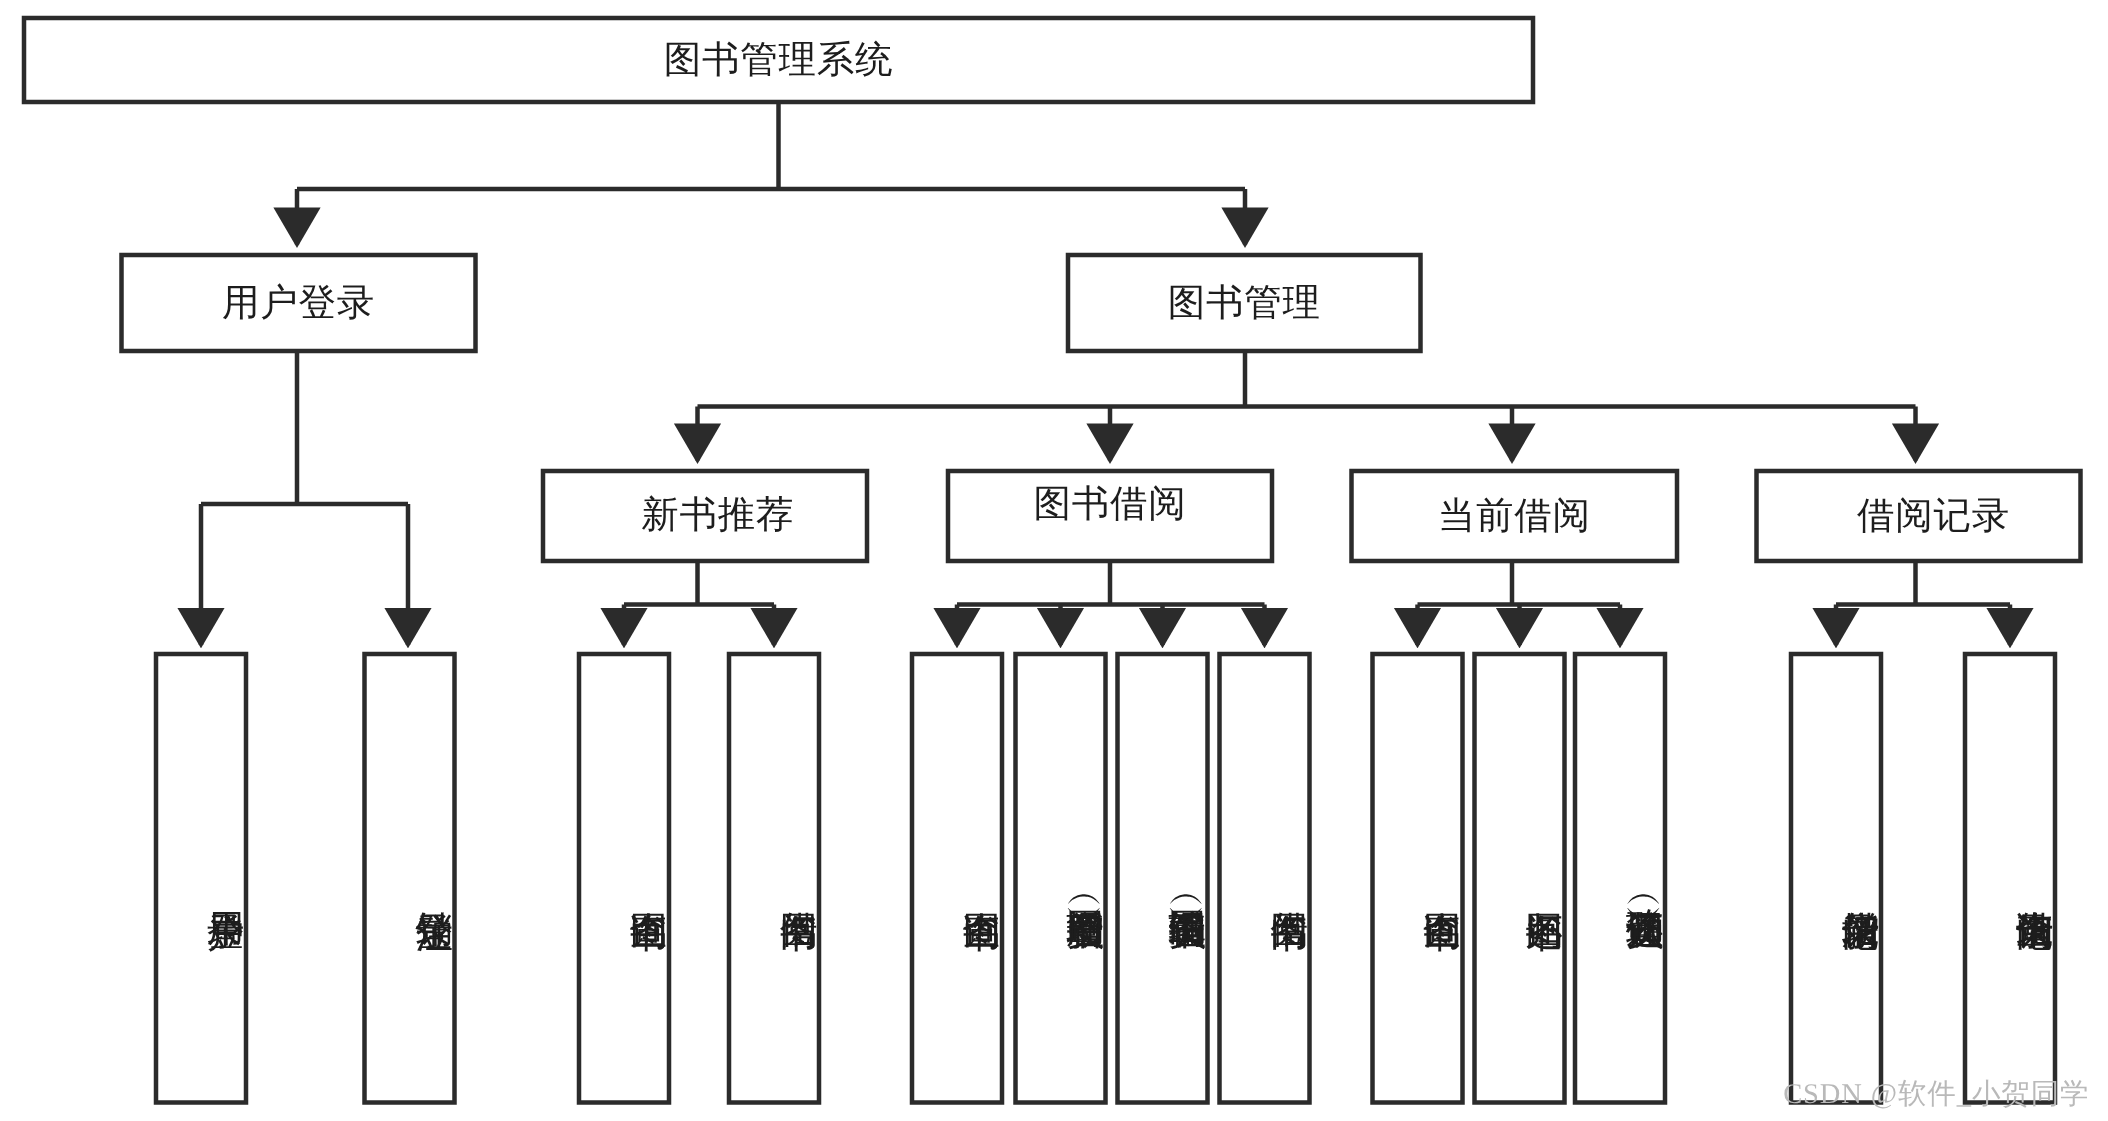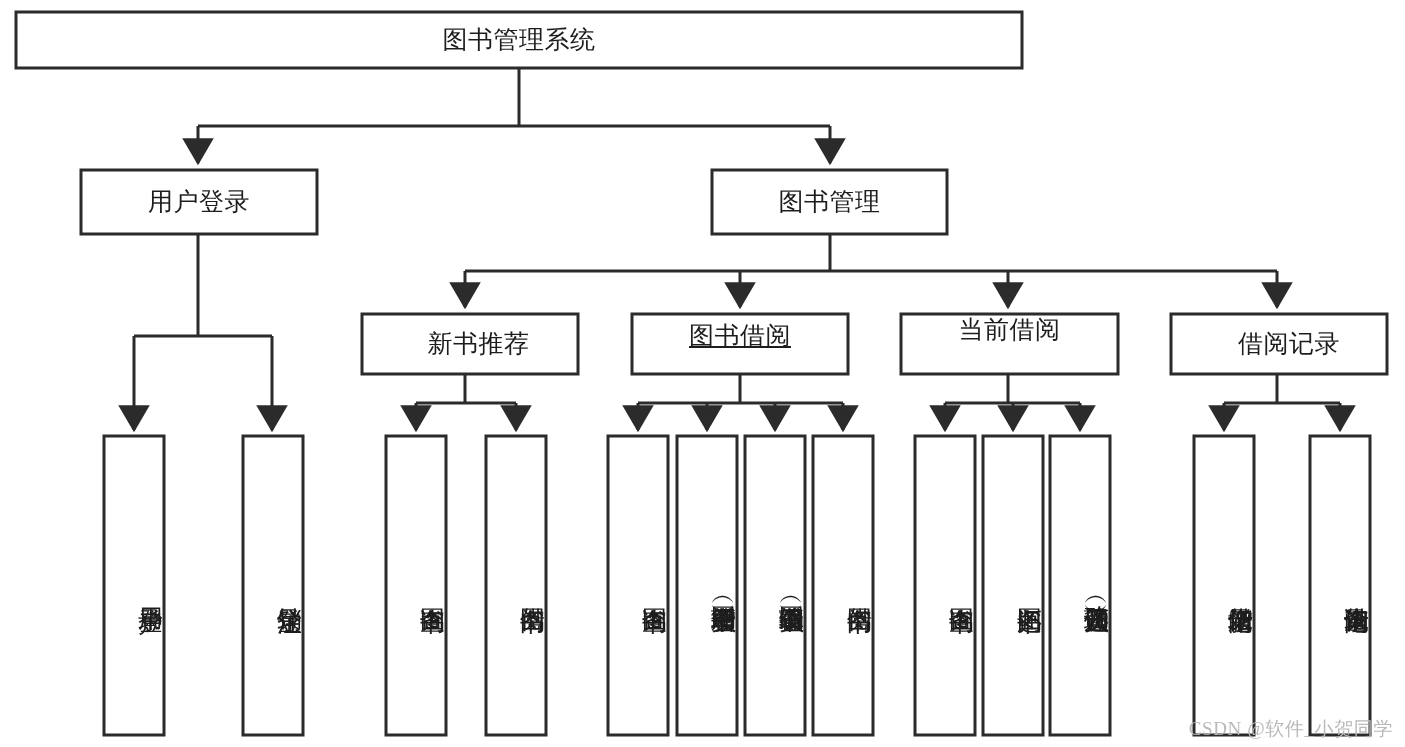--- a/index.html
+++ b/index.html
@@ -150,22 +150,22 @@
     <path class="conn" marker-end="url(#arrow)" d="M 1224 403 L 1224 430"></path>
     <path class="conn" marker-end="url(#arrow)" d="M 1340 403 L 1340 430"></path>
   </svg>
 
   <div class="node-label" style="left:16px; top:12px; width:1006px; height:56px;">图书管理系统</div>
 
   <div class="node-label" style="left:81px; top:170px; width:236px; height:64px;">用户登录</div>
   <div class="node-label" style="left:712px; top:170px; width:235px; height:64px;border-radius:16px;">图书管理</div>
 
   <div class="node-label" style="left:362px; top:314px; width:233px; height:60px;font-family:Liberation Serif, serif;">新书推荐</div>
-  <div class="node-label" style="left:632px; top:314px; width:216px; height:44px;text-decoration:underline;">图书借阅</div>
-  <div class="node-label" style="left:901px; top:300px; width:217px; height:60px;">当前借阅</div>
+  <div class="node-label" style="left:632px; top:314px; width:216px; height:44px;">图书借阅</div>
+  <div class="node-label" style="left:901px; top:314px; width:217px; height:60px;">当前借阅</div>
   <div class="node-label" style="left:1171px; top:314px; width:236px; height:60px;">借阅记录</div>
 
   <div class="node-label vertical" style="left:104px; top:436px; width:60px; height:299px;">用户登录</div>
   <div class="node-label vertical" style="left:243px; top:436px; width:60px; height:299px;">注销登录</div>
 
   <div class="node-label vertical" style="left:386px; top:436px; width:60px; height:299px;">查询图书</div>
   <div class="node-label vertical" style="left:486px; top:436px; width:60px; height:299px;">借阅图书</div>
 
   <div class="node-label vertical" style="left:608px; top:436px; width:60px; height:299px;">查询图书</div>
   <div class="node-label vertical" style="left:677px; top:436px; width:60px; height:299px;">新增图书（管理员）</div>

